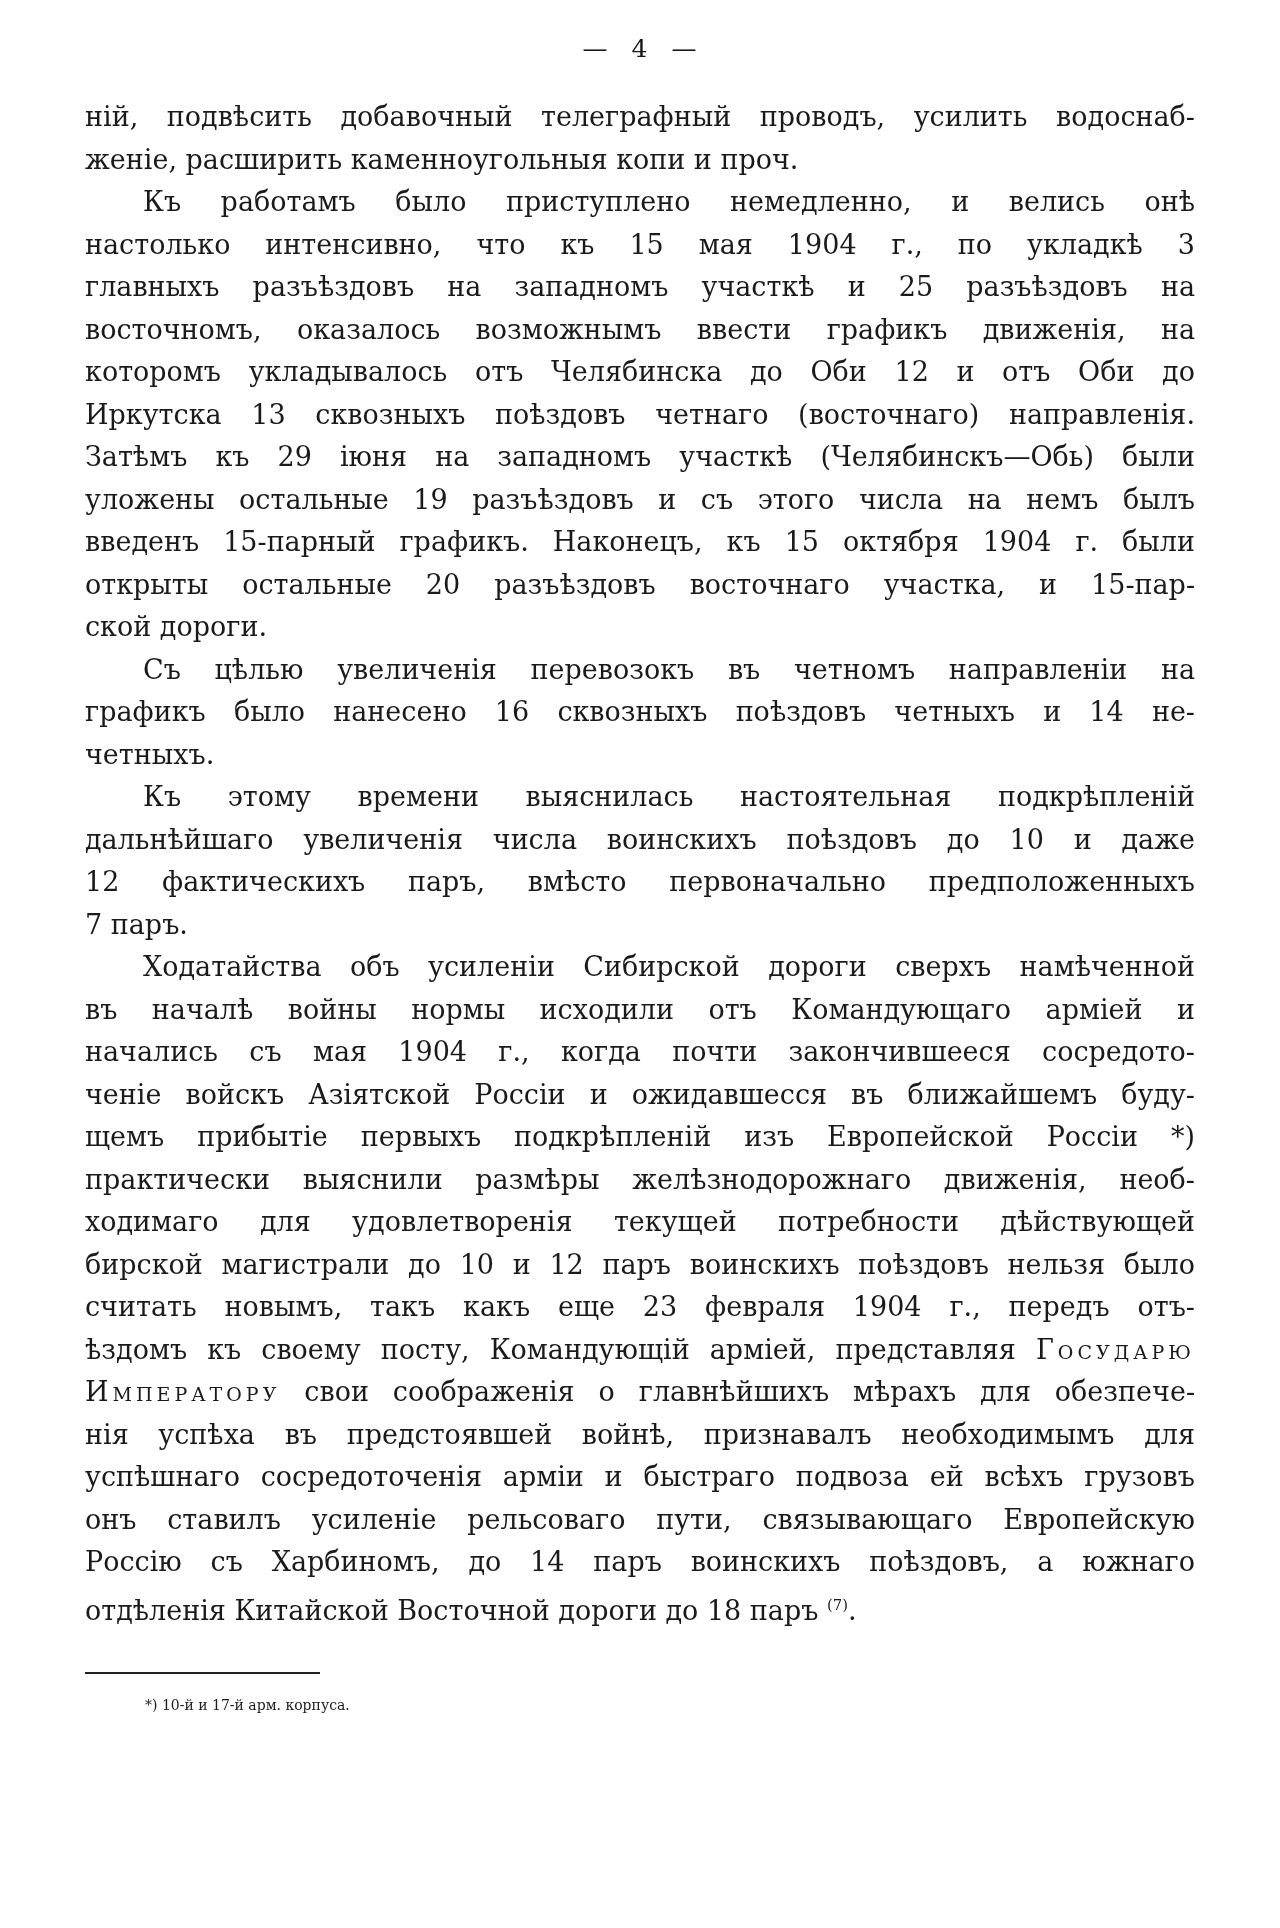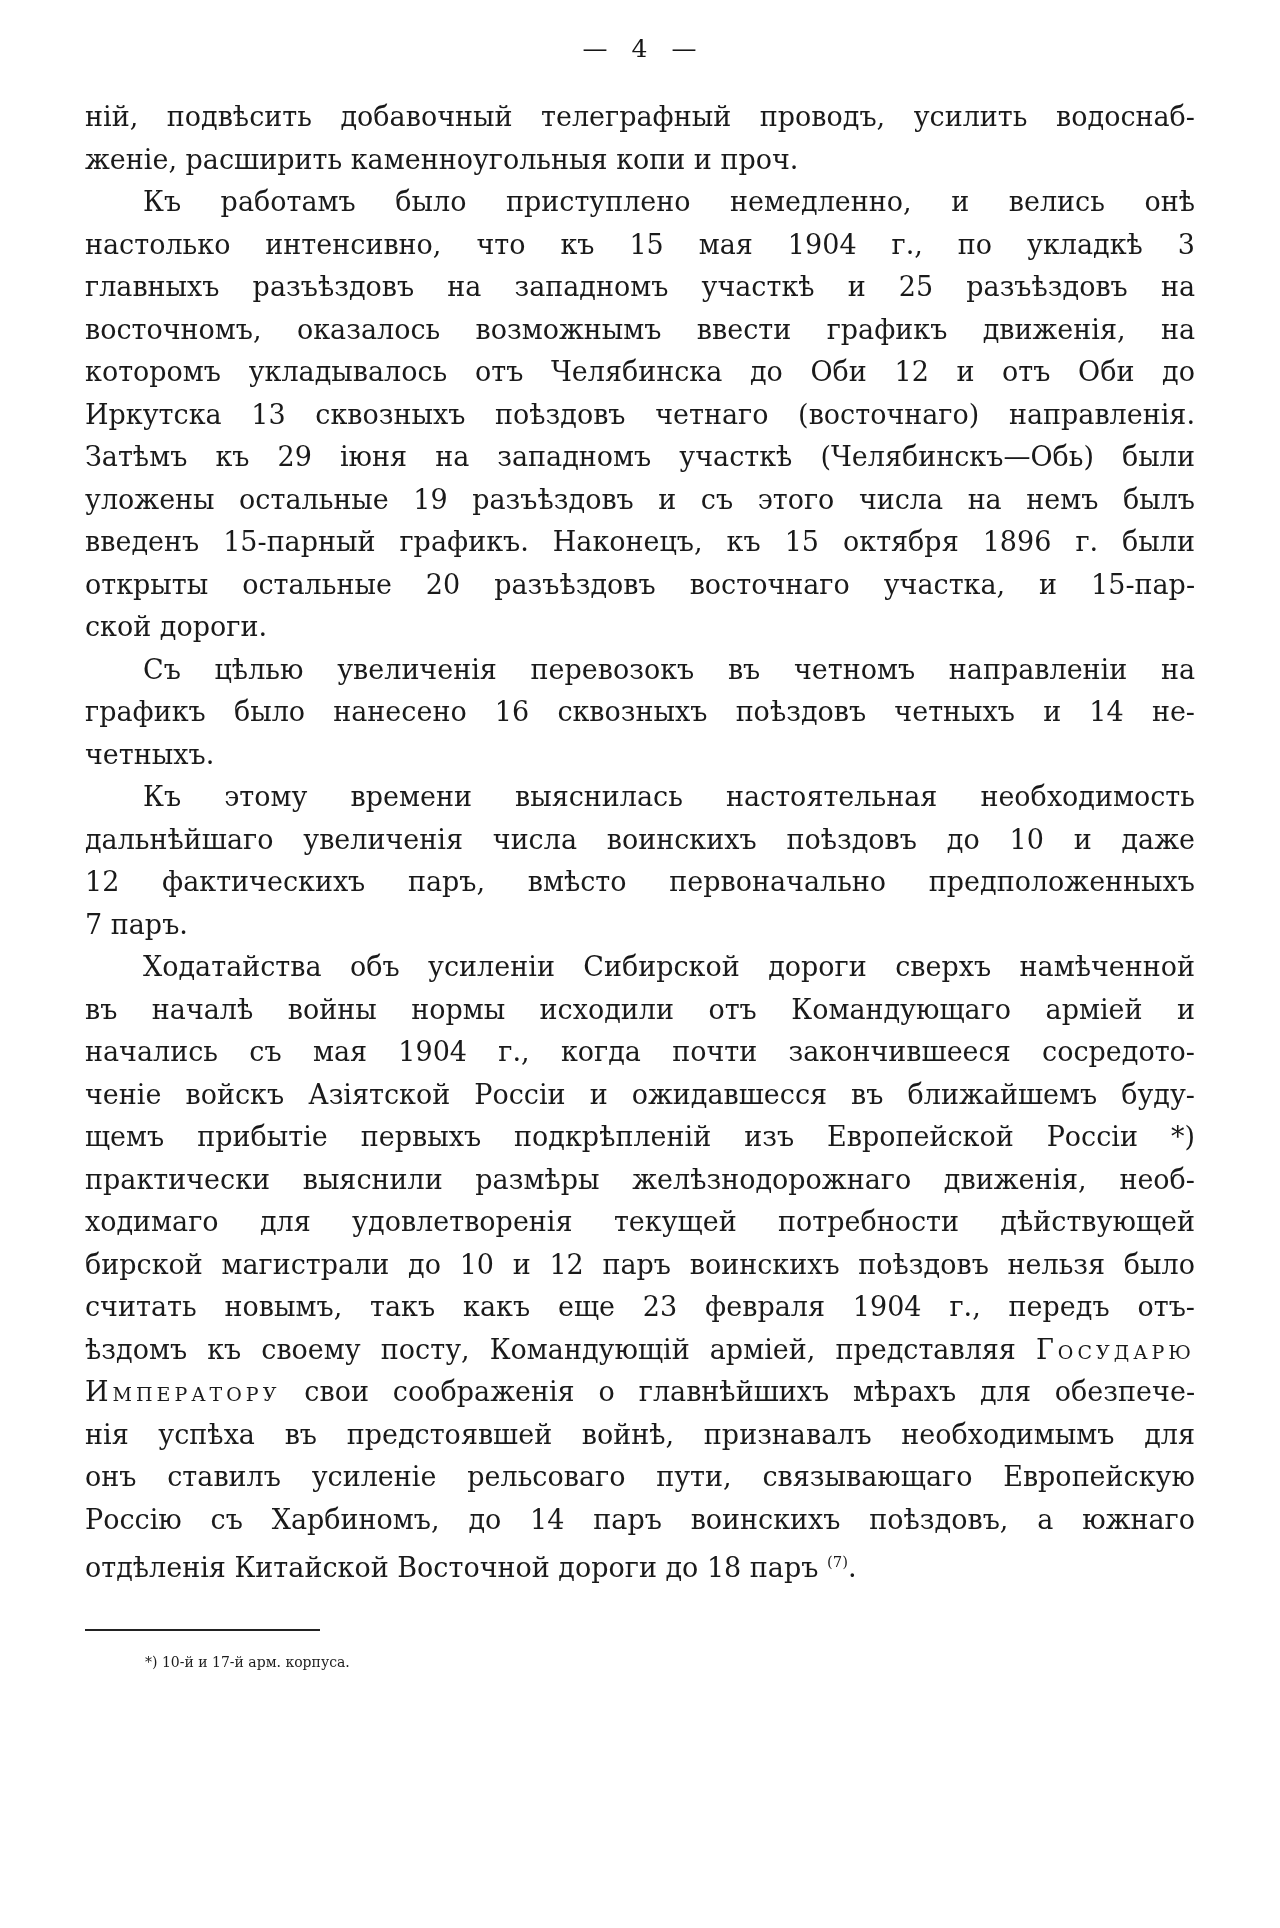--- a/index.html
+++ b/index.html
@@ -80,42 +80,43 @@
       <div class="line"><span>ній, подвѣсить добавочный телеграфный проводъ, усилить водоснаб-</span></div>
       <div class="line end"><span>женіе, расширить каменноугольныя копи и проч.</span></div>
       <div class="line indent"><span>Къ работамъ было приступлено немедленно, и велись онѣ</span></div>
       <div class="line"><span>настолько интенсивно, что къ 15 мая 1904 г., по укладкѣ 3</span></div>
       <div class="line"><span>главныхъ разъѣздовъ на западномъ участкѣ и 25 разъѣздовъ на</span></div>
       <div class="line"><span>восточномъ, оказалось возможнымъ ввести графикъ движенія, на</span></div>
       <div class="line"><span>которомъ укладывалось отъ Челябинска до Оби 12 и отъ Оби до</span></div>
       <div class="line"><span>Иркутска 13 сквозныхъ поѣздовъ четнаго (восточнаго) направленія.</span></div>
       <div class="line"><span>Затѣмъ къ 29 іюня на западномъ участкѣ (Челябинскъ—Обь) были</span></div>
       <div class="line"><span>уложены остальные 19 разъѣздовъ и съ этого числа на немъ былъ</span></div>
-      <div class="line"><span>введенъ 15-парный графикъ. Наконецъ, къ 15 октября 1896 г. были</span></div>
+      <div class="line"><span>введенъ 15-парный графикъ. Наконецъ, къ 15 октября 1904 г. были</span></div>
       <div class="line"><span>открыты остальные 20 разъѣздовъ восточнаго участка, и 15-пар-</span></div>
       <div class="line end"><span>ской дороги.</span></div>
       <div class="line indent"><span>Съ цѣлью увеличенія перевозокъ въ четномъ направленіи на</span></div>
       <div class="line"><span>графикъ было нанесено 16 сквозныхъ поѣздовъ четныхъ и 14 не-</span></div>
       <div class="line end"><span>четныхъ.</span></div>
-      <div class="line indent"><span>Къ этому времени выяснилась настоятельная необходимость</span></div>
+      <div class="line indent"><span>Къ этому времени выяснилась настоятельная подкрѣпленій</span></div>
       <div class="line"><span>дальнѣйшаго увеличенія числа воинскихъ поѣздовъ до 10 и даже</span></div>
       <div class="line"><span>12 фактическихъ паръ, вмѣсто первоначально предположенныхъ</span></div>
       <div class="line end"><span>7 паръ.</span></div>
       <div class="line indent"><span>Ходатайства объ усиленіи Сибирской дороги сверхъ намѣченной</span></div>
       <div class="line"><span>въ началѣ войны нормы исходили отъ Командующаго арміей и</span></div>
       <div class="line"><span>начались съ мая 1904 г., когда почти закончившееся сосредото-</span></div>
       <div class="line"><span>ченіе войскъ Азіятской Россіи и ожидавшесся въ ближайшемъ буду-</span></div>
       <div class="line"><span>щемъ прибытіе первыхъ подкрѣпленій изъ Европейской Россіи *)</span></div>
       <div class="line"><span>практически выяснили размѣры желѣзнодорожнаго движенія, необ-</span></div>
       <div class="line"><span>ходимаго для удовлетворенія текущей потребности дѣйствующей</span></div>
       <div class="line"><span>бирской магистрали до 10 и 12 паръ воинскихъ поѣздовъ нельзя было</span></div>
       <div class="line"><span>считать новымъ, такъ какъ еще 23 февраля 1904 г., передъ отъ-</span></div>
       <div class="line"><span>ѣздомъ къ своему посту, Командующій арміей, представляя </span><span class="sc">Государю</span></div>
       <div class="line"><span class="sc">Императору</span><span> свои соображенія о главнѣйшихъ мѣрахъ для обезпече-</span></div>
       <div class="line"><span>нія успѣха въ предстоявшей войнѣ, признавалъ необходимымъ для</span></div>
+      <div class="line"><span>успѣшнаго сосредоточенія арміи и быстраго подвоза ей всѣхъ грузовъ</span></div>
       <div class="line"><span>онъ ставилъ усиленіе рельсоваго пути, связывающаго Европейскую</span></div>
       <div class="line"><span>Россію съ Харбиномъ, до 14 паръ воинскихъ поѣздовъ, а южнаго</span></div>
       <div class="line end"><span>отдѣленія Китайской Восточной дороги до 18 паръ </span><span class="sup">(7)</span><span>.</span></div>
     </div>
 
   <div class="footnote-rule"></div>
 
   <div class="footnote">*) 10-й и 17-й арм. корпуса.</div>
 </div>
 

